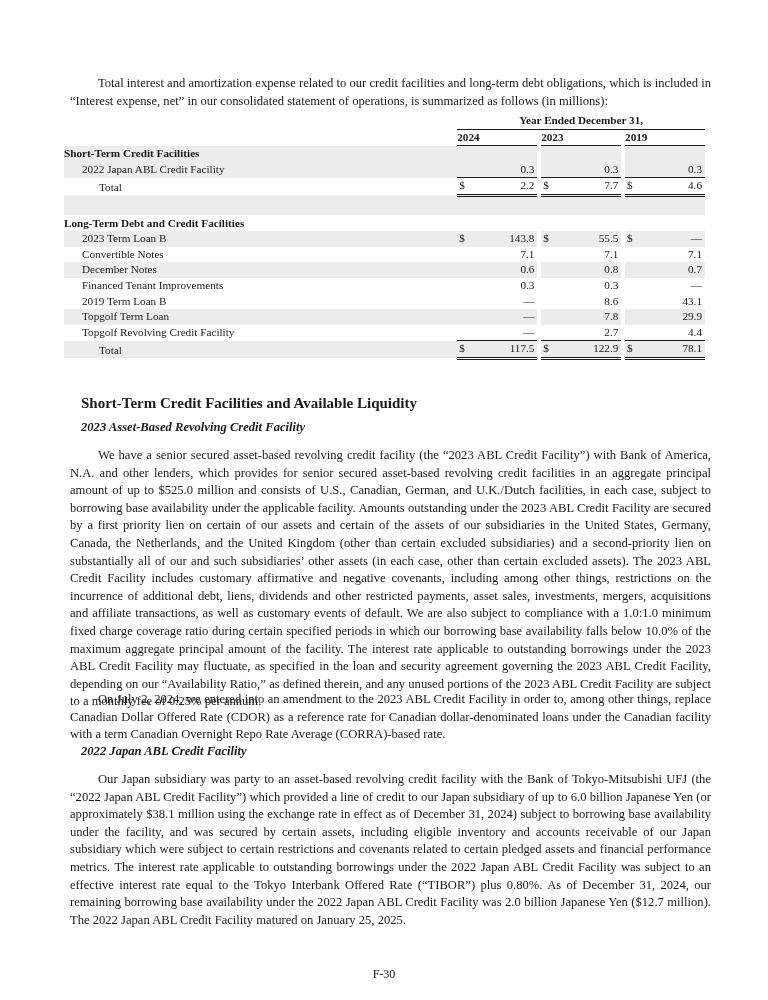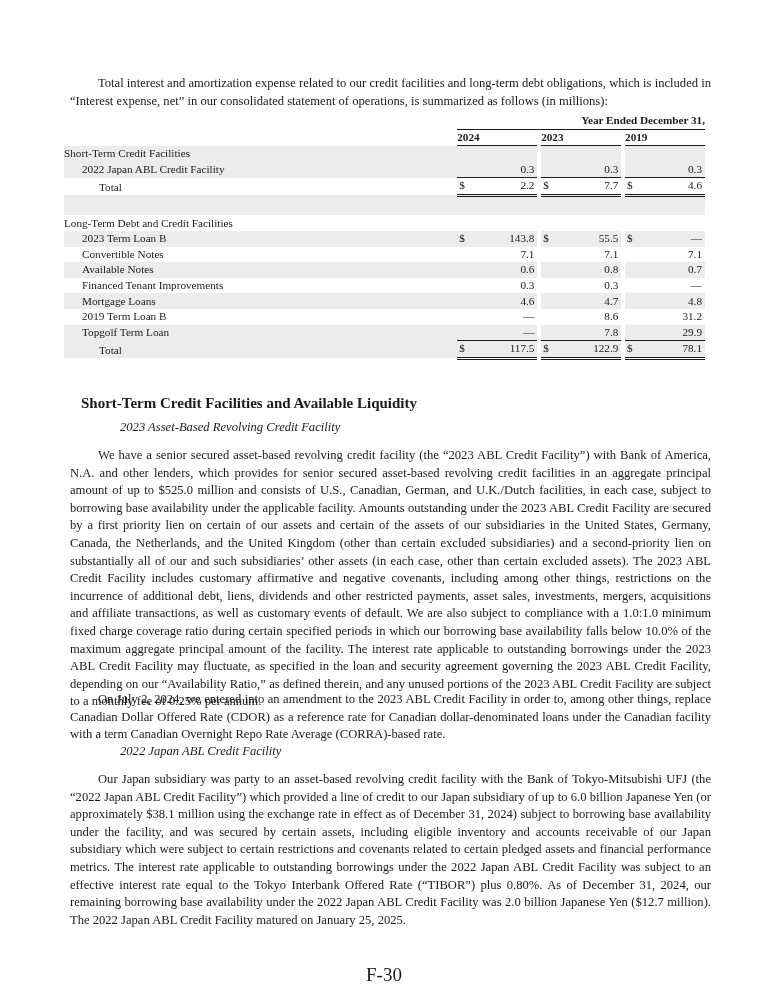--- a/index.html
+++ b/index.html
@@ -15,34 +15,34 @@
 
   table.fin {
     position: absolute; top: 113px; left: 0; width: 641px;
     border-collapse: collapse; font-size: 11.2px; line-height: 15.5px;
   }
   table.fin td { padding: 0; height: 15.6px; vertical-align: bottom; }
   .gray td { background: #ececec; }
   td.lbl { width: 378px; }
   td.lbl.sub { padding-left: 18px; }
   td.lbl.tot { padding-left: 35px; }
-  td.lbl.head { font-weight: normal; }
+  td.lbl.head { font-weight: bold; }
   td.cur { width: 14px; text-align: left; padding-left: 2px !important; }
   td.num { width: 64px; text-align: right; padding-right: 3px !important; }
   td.gap { width: 4px; background: #fff !important; }
-  .hdr-top td { font-weight: bold; text-align: right; margin-top: 7px; }
+  .hdr-top td { font-weight: bold; text-align: center; margin-top: 7px; }
   .hdr-top td.span { border-bottom: 1.5px solid #1a1a1a; }
   .hdr-yr td.yr { font-weight: bold; text-align: left; border-bottom: 1.5px solid #1a1a1a; }
   .topline td.cur, .topline td.num { border-top: 1px solid #1a1a1a; }
   .dbl td.cur, .dbl td.num { border-bottom: 3px double #1a1a1a; }
 
   .h-bold { position: absolute; left: 17px; font-weight: bold; font-size: 15px; }
-  .h-ital { position: absolute; left: 17px; font-weight: normal; font-style: italic; font-size: 12.6px; margin-left: 39px; }
+  .h-ital { position: absolute; left: 17px; font-weight: bold; font-style: italic; font-size: 12.6px; }
   .block { position: absolute; left: 0; width: 641px; }
-  .footer { position: absolute; top: 966px; left: 0; width: 768px; text-align: center; font-size: 19px; }
+  .footer { position: absolute; top: 966px; left: 0; width: 768px; text-align: center; font-size: 12px; }
 </style>
 </head>
 <body>
 
 <div class="page">
 
   <p class="intro indent">Total interest and amortization expense related to our credit facilities and long-term debt obligations, which is included in “Interest expense, net” in our consolidated statement of operations, is summarized as follows (in millions):</p>
 
   <table class="fin">
     <tbody>
@@ -131,73 +131,73 @@
       <td class="cur"></td>
       <td class="num">7.1</td>
       <td class="gap"></td>
           <td class="cur"></td>
       <td class="num">7.1</td>
       <td class="gap"></td>
           <td class="cur"></td>
       <td class="num">7.1</td>
     </tr>
     <tr class="gray">
-      <td class="lbl sub">Available Notes</td>
+      <td class="lbl sub">December Notes</td>
       <td class="cur"></td>
       <td class="num">0.6</td>
       <td class="gap"></td>
           <td class="cur"></td>
       <td class="num">0.8</td>
       <td class="gap"></td>
           <td class="cur"></td>
       <td class="num">0.7</td>
     </tr>
     <tr>
       <td class="lbl sub">Financed Tenant Improvements</td>
       <td class="cur"></td>
       <td class="num">0.3</td>
       <td class="gap"></td>
           <td class="cur"></td>
       <td class="num">0.3</td>
       <td class="gap"></td>
           <td class="cur"></td>
       <td class="num">—</td>
     </tr>
-    <tr class="gray">
-      <td class="lbl sub">Mortgage Loans</td>
-      <td class="cur"></td>
-      <td class="num">4.6</td>
-      <td class="gap"></td>
-          <td class="cur"></td>
-      <td class="num">4.7</td>
-      <td class="gap"></td>
-          <td class="cur"></td>
-      <td class="num">4.8</td>
-    </tr>
     <tr>
       <td class="lbl sub">2019 Term Loan B</td>
       <td class="cur"></td>
       <td class="num">—</td>
       <td class="gap"></td>
           <td class="cur"></td>
       <td class="num">8.6</td>
       <td class="gap"></td>
           <td class="cur"></td>
-      <td class="num">31.2</td>
+      <td class="num">43.1</td>
     </tr>
     <tr class="gray">
       <td class="lbl sub">Topgolf Term Loan</td>
       <td class="cur"></td>
       <td class="num">—</td>
       <td class="gap"></td>
           <td class="cur"></td>
       <td class="num">7.8</td>
       <td class="gap"></td>
           <td class="cur"></td>
       <td class="num">29.9</td>
+    </tr>
+    <tr>
+      <td class="lbl sub">Topgolf Revolving Credit Facility</td>
+      <td class="cur"></td>
+      <td class="num">—</td>
+      <td class="gap"></td>
+          <td class="cur"></td>
+      <td class="num">2.7</td>
+      <td class="gap"></td>
+          <td class="cur"></td>
+      <td class="num">4.4</td>
     </tr>
     <tr class="gray topline dbl">
       <td class="lbl tot">Total</td>
       <td class="cur">$</td>
       <td class="num">117.5</td>
       <td class="gap"></td>
       <td class="cur">$</td>
       <td class="num">122.9</td>
       <td class="gap"></td>
       <td class="cur">$</td>

